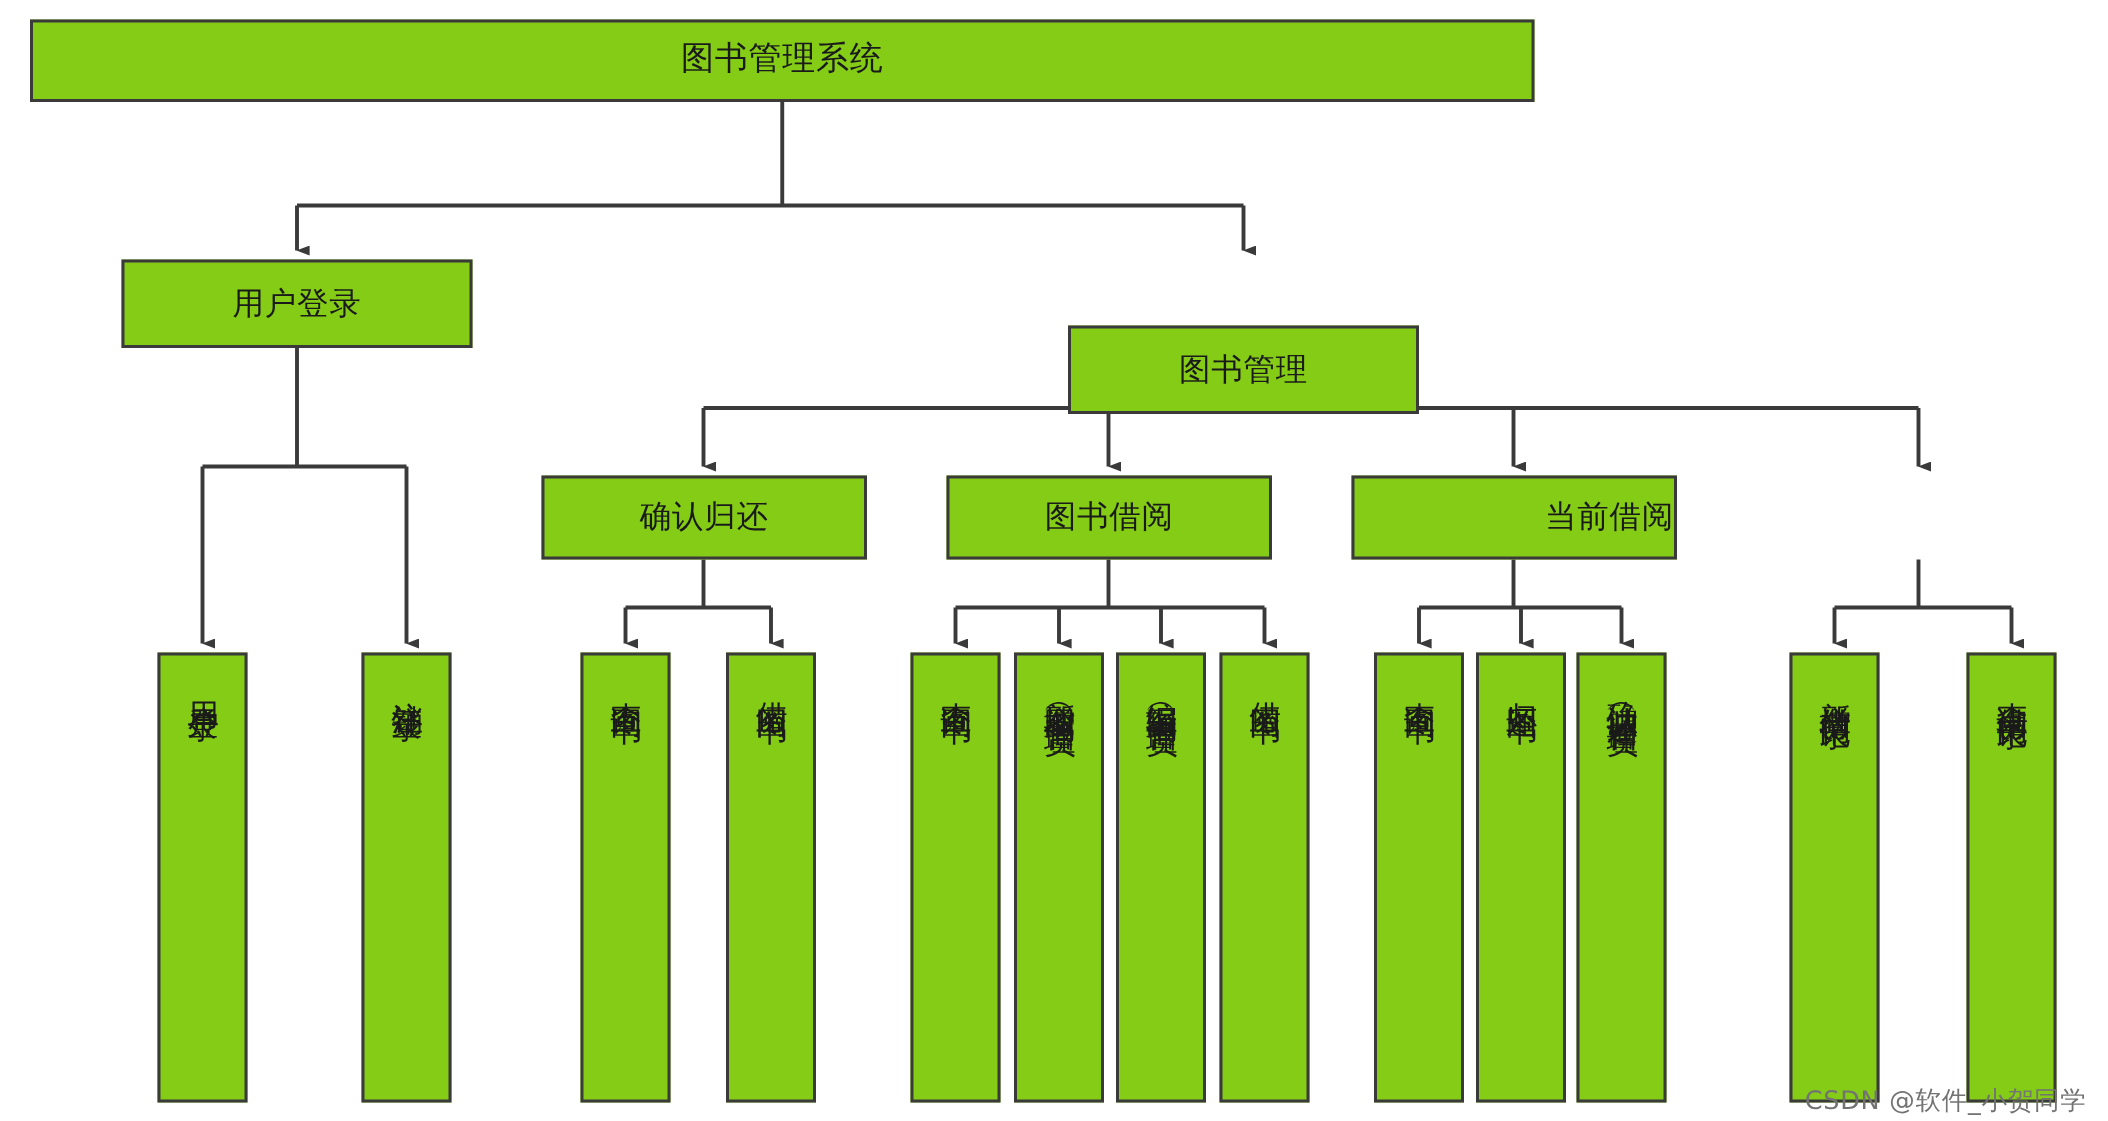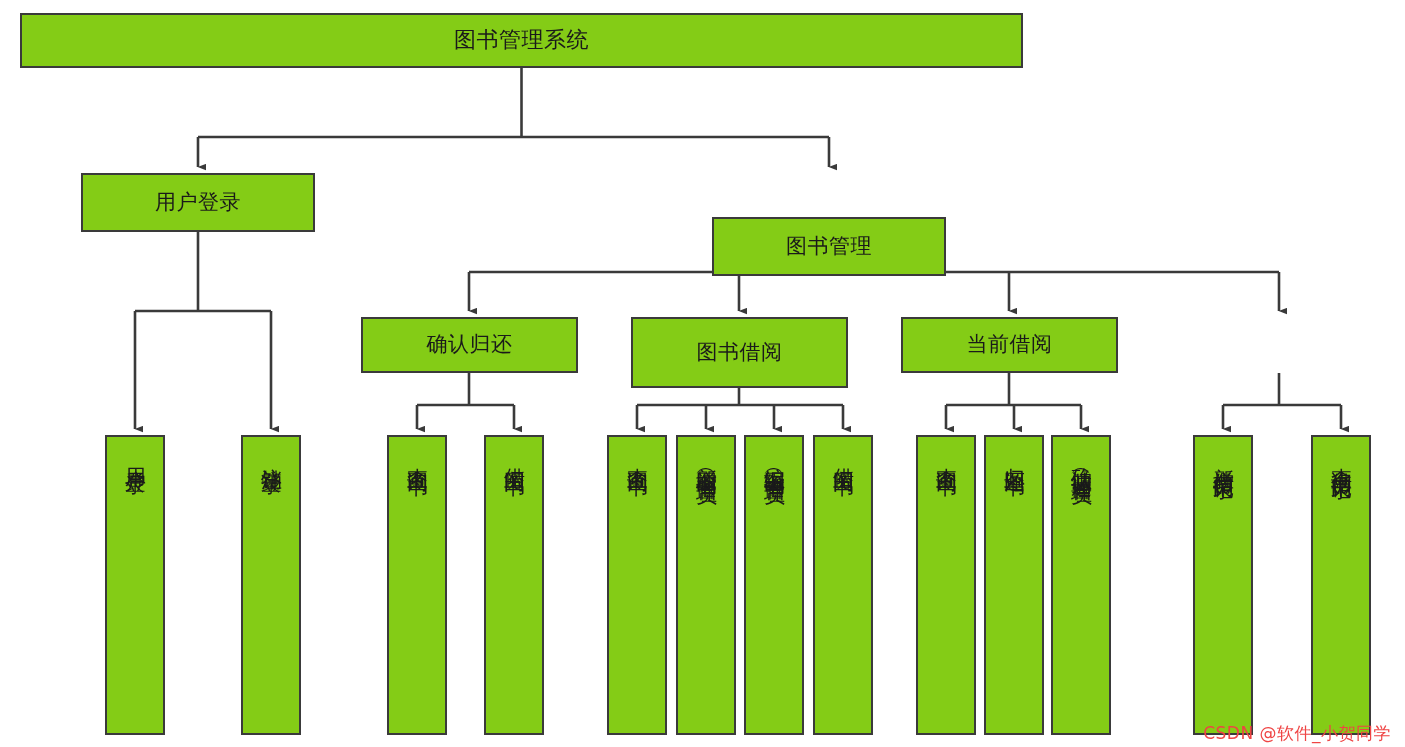--- a/index.html
+++ b/index.html
@@ -57,21 +57,21 @@
     letter-spacing: 2.5px;
     line-height: 1;
     white-space: nowrap;
   }
   .node.root .node-label { font-size: 22px; }
   .watermark {
     position: absolute;
     right: 14px;
     bottom: 2px;
     font-size: 17px;
-    color: #ef4444;
+    color: #737373;
     white-space: nowrap;
     letter-spacing: 0.5px;
   }
 </style>
 </head>
 <body>
 
 <div id="diagram-root">
 
   <svg class="connectors" viewBox="0 0 1405 747">
@@ -131,24 +131,24 @@
   <div class="node horizontal" style="left:81px; top:173px; width:234px; height:59px;">
     <span class="node-label">用户登录</span>
   </div>
   <div class="node horizontal" style="left:712px; top:173px; width:234px; height:59px;margin-top:44px;">
     <span class="node-label">图书管理</span>
   </div>
 
   <div class="node horizontal" style="left:361px; top:317px; width:217px; height:56px;">
     <span class="node-label">确认归还</span>
   </div>
-  <div class="node horizontal" style="left:631px; top:317px; width:217px; height:71px;">
+  <div class="node horizontal" style="left:631px; top:317px; width:217px; height:56px;">
     <span class="node-label">图书借阅</span>
   </div>
-  <div class="node horizontal" style="left:901px; top:317px; width:217px; height:56px;">
+  <div class="node horizontal" style="left:901px; top:317px; width:217px; height:56px;justify-content:flex-end;">
     <span class="node-label">当前借阅</span>
   </div>
 
   <div class="node vertical" style="left:105px; top:435px; width:60px; height:300px;">
     <span class="node-label">用户登录</span>
   </div>
   <div class="node vertical" style="left:241px; top:435px; width:60px; height:300px;">
     <span class="node-label">注销登录</span>
   </div>
 

